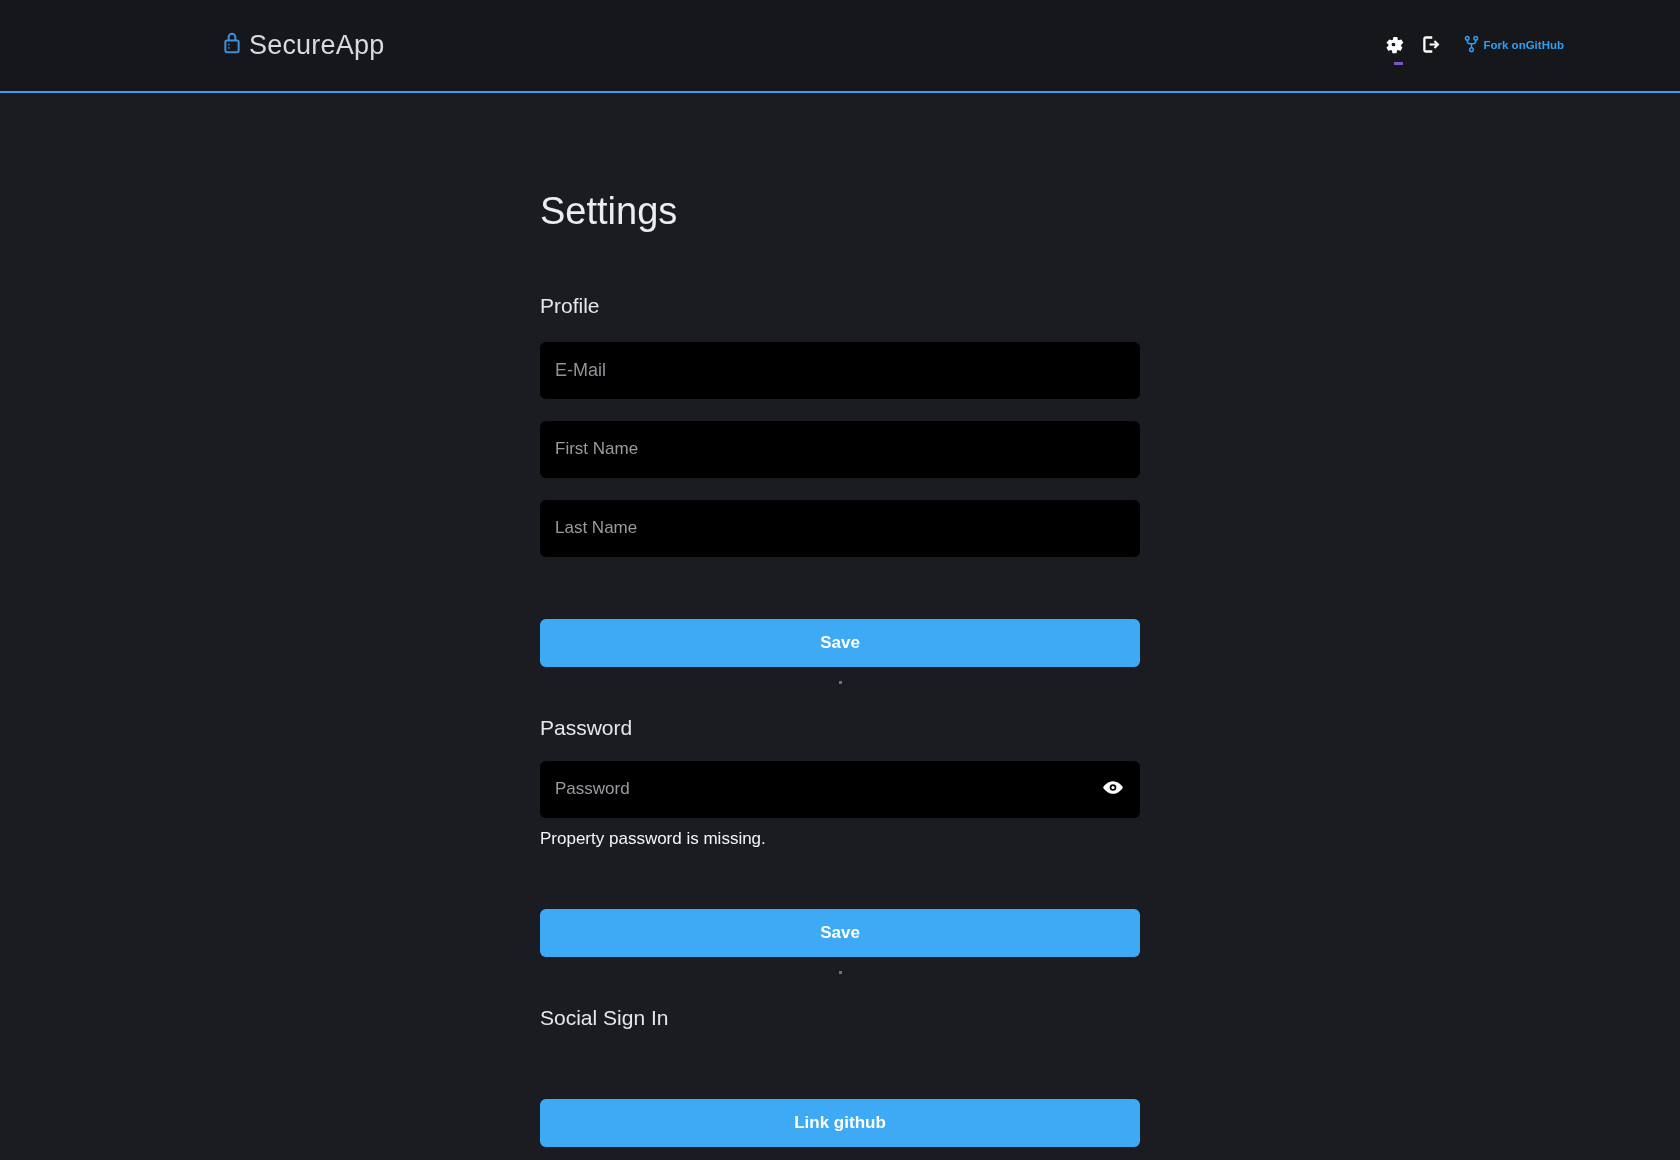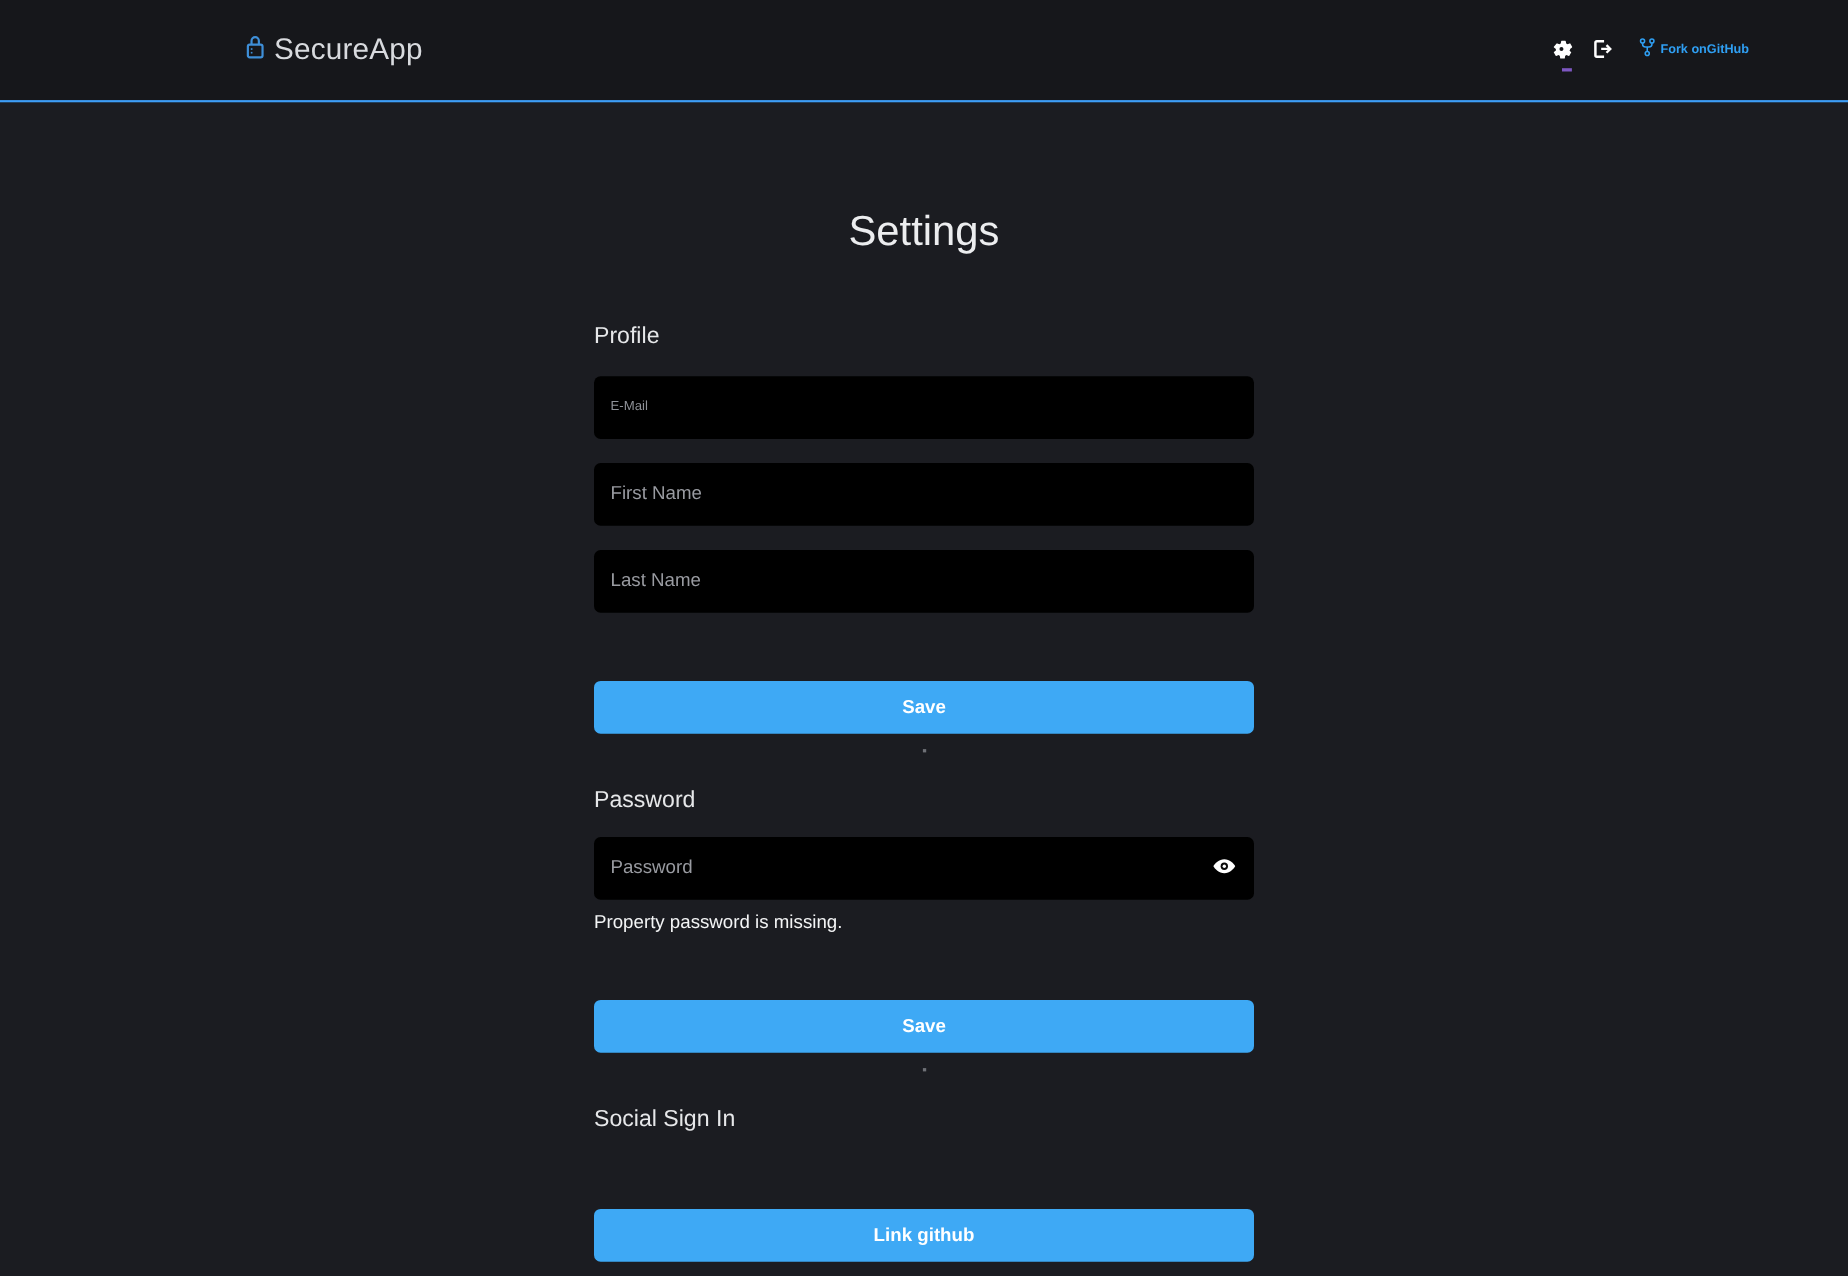--- a/index.html
+++ b/index.html
@@ -12,21 +12,21 @@
   }
 
   
   .header {
     height: 93px;
     background: #16171B;
     border-bottom: 2px solid #3D9DF6;
     display: flex;
     align-items: center;
     justify-content: space-between;
-    padding: 0 90px 0 222px;
+    padding: 0 116px 0 222px;
   }
   .logo {
     display: flex;
     align-items: flex-start;
     gap: 7px;
     text-decoration: none;
     cursor: pointer;
   }
   .logo-icon { margin-top: 1px; }
   .logo-text {
@@ -70,21 +70,20 @@
   }
 
   
   .main { width: 600px; margin: 0 auto; }
   .page-title {
     margin: 96px 0 0 0;
     color: #ECEDEF;
     font-size: 38px;
     font-weight: 400;
     line-height: 1.2;
-    text-align: center;
   }
   .section-heading {
     color: #E6E7E9;
     font-size: 21px;
     font-weight: 400;
     line-height: 1.2;
     margin: 0;
   }
   .heading-profile { margin: 58px 0 24px 0; }
   .heading-password { margin: 31px 0 21px 0; }
@@ -99,21 +98,21 @@
     position: relative;
   }
   .field-stacked {
     display: flex;
     flex-direction: column;
     justify-content: center;
     padding: 8px 15px;
   }
   .field-label {
     color: #8F9298;
-    font-size: 12px;
+    font-size: 18px;
     line-height: 1.3;
   }
   .field-value-input {
     background: transparent;
     border: none;
     outline: none;
     color: #FFFFFF;
     font-size: 17px;
     font-weight: 500;
     font-family: "Liberation Sans", sans-serif;

